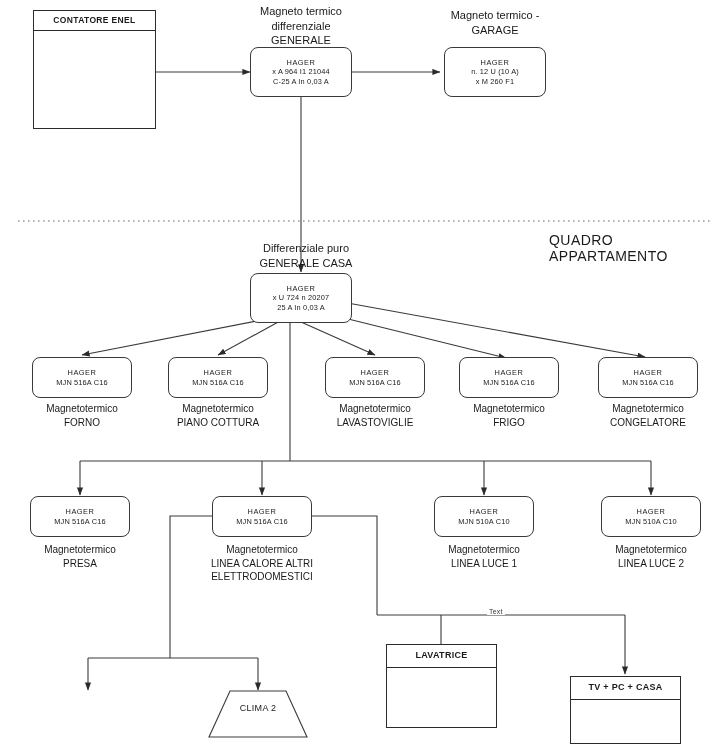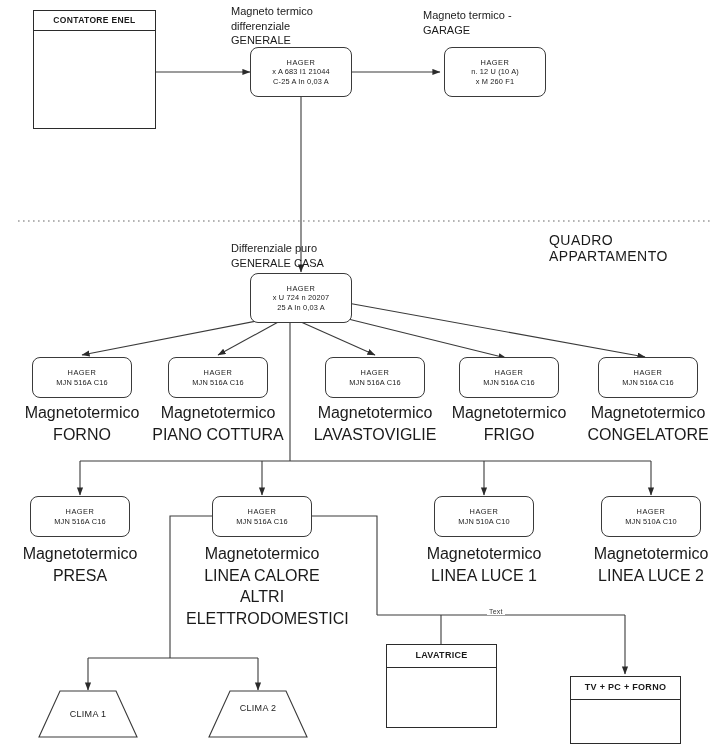--- a/index.html
+++ b/index.html
@@ -76,29 +76,29 @@
     letter-spacing: .15px;
     white-space: nowrap;
   }
   .breaker .ln.brand {
     letter-spacing: .5px;
   }
   
   .caption {
     position: absolute;
     text-align: center;
-    font-size: 16px;
+    font-size: 10px;
     line-height: 1.35;
     color: #1a1a1a;
     white-space: pre-line;
   }
   
   .title-above {
     position: absolute;
-    text-align: left;
+    text-align: center;
     font-size: 11px;
     line-height: 1.33;
     color: #1a1a1a;
     white-space: pre-line;
   }
   
   .load {
     border: 1px solid #2b2b2b;
     display: block;
     padding: 0;
@@ -199,21 +199,21 @@
 
   <div class="node meter" style="left:33px; top:10px; width:123px; height:119px;">
     <div class="hdr">CONTATORE ENEL</div>
   </div>
 
   <div class="title-above" style="left:231px; top:4px; width:140px;">Magneto termico
 differenziale
 GENERALE</div>
   <div class="node breaker" style="left:250px; top:47px; width:102px; height:50px;">
     <span class="ln brand">HAGER</span>
-    <span class="ln">x A 683 I1 21044</span>
+    <span class="ln">x A 964 I1 21044</span>
     <span class="ln">C-25 A In 0,03 A</span>
   </div>
 
   <div class="title-above" style="left:423px; top:8px; width:144px;">Magneto termico -
 GARAGE</div>
   <div class="node breaker" style="left:444px; top:47px; width:102px; height:50px;">
     <span class="ln brand">HAGER</span>
     <span class="ln">n. 12 U (10 A)</span>
     <span class="ln">x M 260 F1</span>
   </div>
@@ -287,35 +287,29 @@
 
   <div class="node breaker" style="left:601px; top:496px; width:100px; height:41px;">
     <span class="ln brand">HAGER</span>
     <span class="ln">MJN 510A C10</span>
   </div>
   <div class="caption" style="left:581px; top:543px; width:140px;">Magnetotermico
 LINEA LUCE 2</div>
 
   <div class="wire-label" style="left:487px; top:608px;">Text</div>
 
-  <div class="trap" style="left:38px; top:690px; width:100px; height:48px;">
-    <svg width="100" height="48" viewBox="0 0 100 48" xmlns="http://www.w3.org/2000/svg">
-      <path d="M22,1 L78,1 L99,47 L1,47 Z" fill="#ffffff" stroke="#3a3a3a" stroke-width="1.1"></path>
-    </svg>
-    <span class="lbl">CLIMA 1</span>
-  </div>
 
   <div class="trap" style="left:208px; top:690px; width:100px; height:36px;">
     <svg width="100" height="48" viewBox="0 0 100 48" xmlns="http://www.w3.org/2000/svg">
       <path d="M22,1 L78,1 L99,47 L1,47 Z" fill="#ffffff" stroke="#3a3a3a" stroke-width="1.1"></path>
     </svg>
     <span class="lbl">CLIMA 2</span>
   </div>
 
   <div class="node load" style="left:386px; top:644px; width:111px; height:84px;">
     <div class="hdr">LAVATRICE</div>
   </div>
 
   <div class="node load" style="left:570px; top:676px; width:111px; height:68px;">
-    <div class="hdr">TV + PC + FORNO</div>
+    <div class="hdr">TV + PC + CASA</div>
   </div>
 
 </div>
 
 </body></html>

